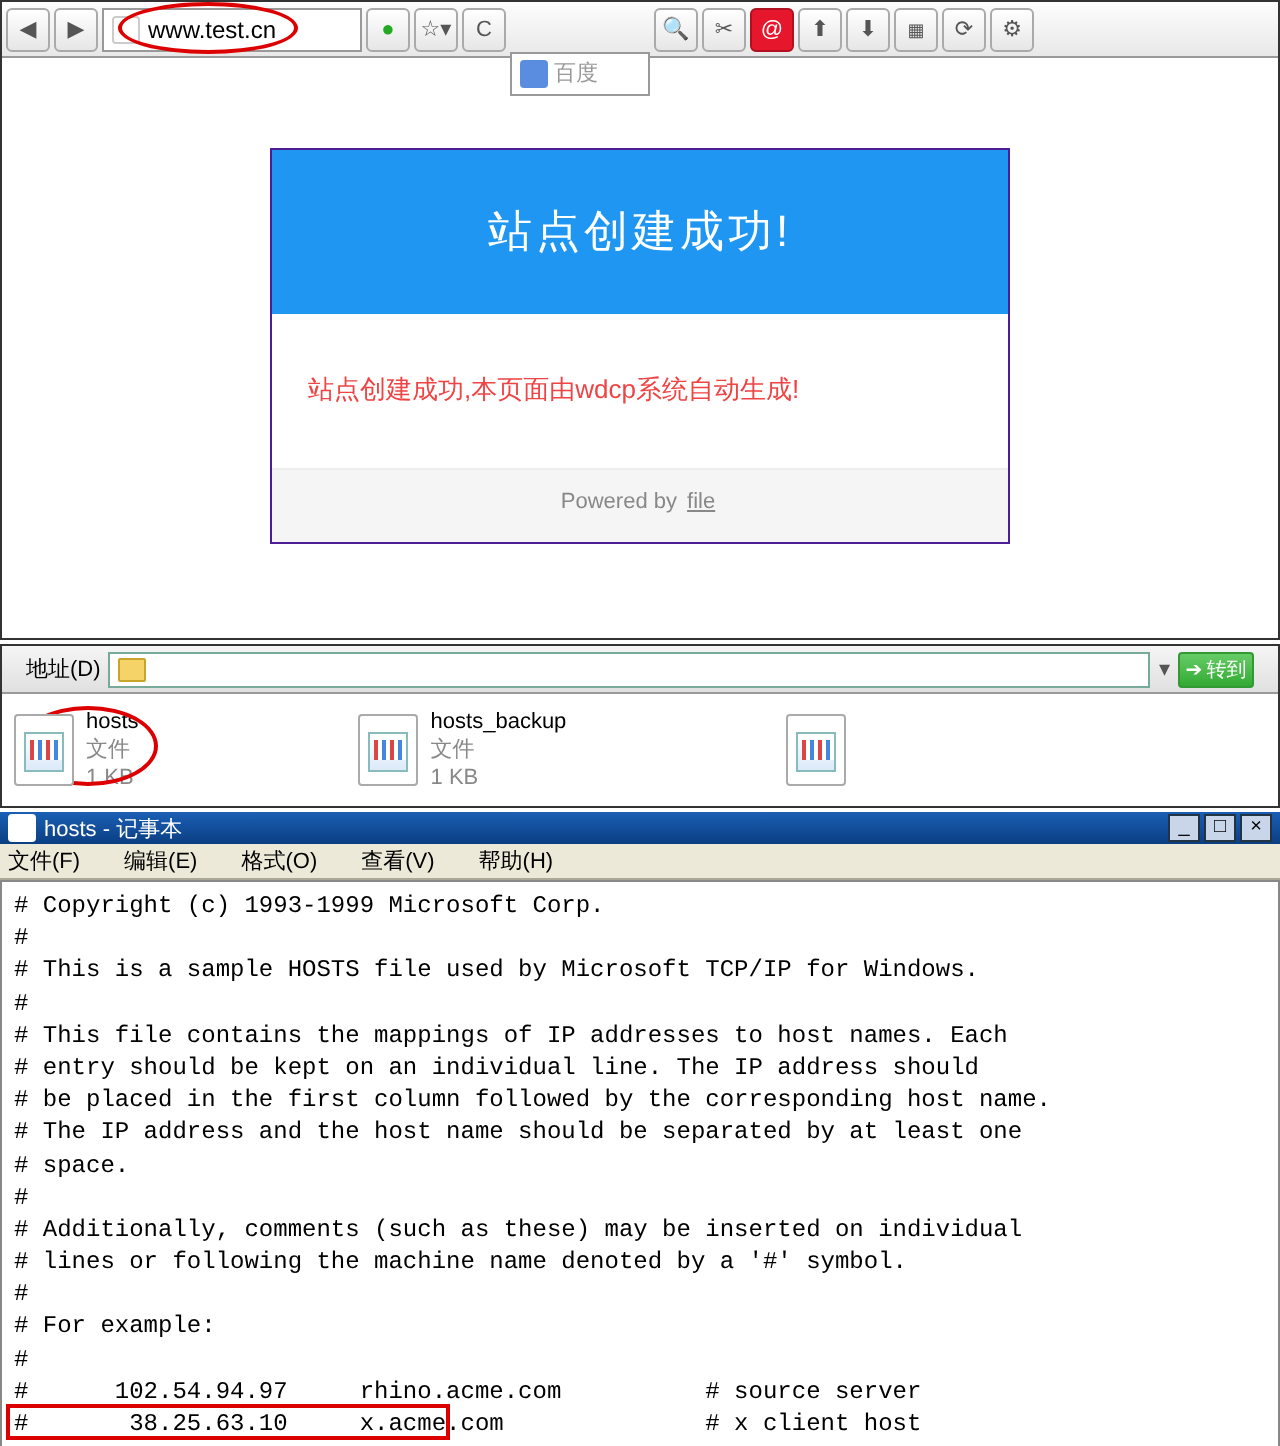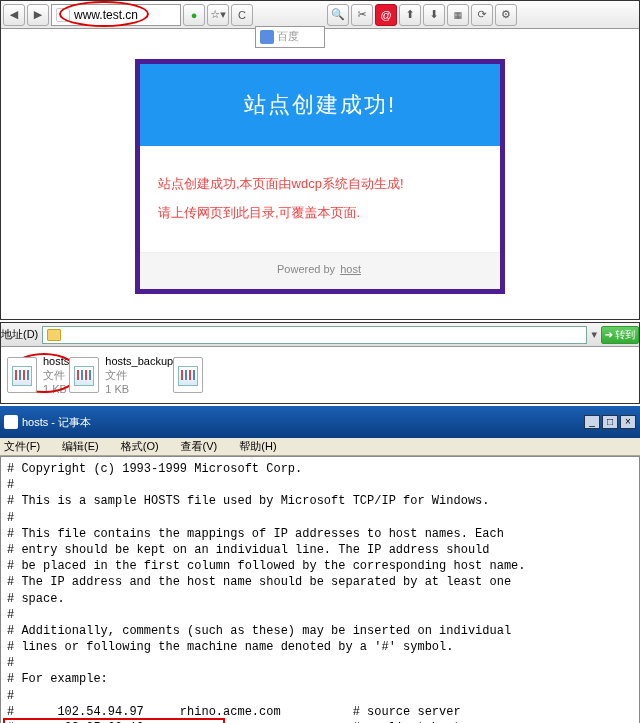--- a/index.html
+++ b/index.html
@@ -10,47 +10,47 @@
   .toolbar { height: 28px; background: linear-gradient(#fdfdfd, #e8e8e8); border-bottom: 1px solid #999; display: flex; align-items: center; padding: 0 2px; gap: 2px; }
   .tb-btn { width: 22px; height: 22px; border: 1px solid #aaa; border-radius: 3px; background: linear-gradient(#fff,#e6e6e6); display: flex; align-items: center; justify-content: center; font-size: 11px; color: #555; }
   .addr { flex: 0 0 130px; height: 22px; border: 1px solid #999; background: #fff; display: flex; align-items: center; padding: 0 4px; font-size: 12px; position: relative; }
   .circle-red { position: absolute; border: 2px solid #d00; border-radius: 50%; pointer-events: none; }
   .c1 { width: 90px; height: 26px; left: 58px; top: 0px; }
   .addr-ico { width: 14px; height: 14px; background: #fff; border: 1px solid #ccc; margin-right: 4px; border-radius: 2px; }
   .searchbox { flex: 0 0 70px; height: 22px; border: 1px solid #999; background: #fff; display: flex; align-items: center; padding: 0 4px; font-size: 11px; color: #999; margin-top: 44px; }
   .sb-ico { width: 14px; height: 14px; background: #5a8de0; border-radius: 2px; margin-right: 3px; }
   
   .page { background: #fff; height: 290px; padding: 30px 0 0 0; }
-  .card { width: 370px; margin: 0 auto; border: 5px solid #4c1d95; }
+  .card { width: 370px; margin: 15px auto; border: 1px solid #4c1d95; }
   .banner { background: #1f97f2; color: #fff; text-align: center; font-size: 22px; padding: 26px 0; letter-spacing: 2px; font-weight: normal; }
   .cbody { padding: 20px 18px; font-size: 13px; color: #ef4444; line-height: 1.6; }
   .cbody p { margin: 8px 0; }
   .cfoot { background: #f5f5f5; border-top: 1px solid #eee; text-align: center; padding: 10px 0 14px 0; font-size: 11px; color: #888; }
   .cfoot a { color: #888; text-decoration: underline; margin: 0 2px; }
   
   
   .explorer { border: 1px solid #333; margin-top: 2px; }
-  .ex-addr { height: 24px; background: linear-gradient(#f5f5f5,#e0e0e0); border-bottom: 1px solid #999; display: flex; align-items: center; padding: 0 0; gap: 4px; font-size: 11px; }
+  .ex-addr { height: 24px; background: linear-gradient(#f5f5f5,#e0e0e0); border-bottom: 1px solid #999; display: flex; align-items: center; padding: 0 12px; gap: 4px; font-size: 11px; }
   .ex-lbl { color: #000; }
   .ex-path { flex: 1; height: 18px; border: 1px solid #7a9; background: #fff; padding: 0 4px; display: flex; align-items: center; }
   .ex-folder { width: 14px; height: 12px; background: #f6d368; border: 1px solid #c9a42b; margin-right: 4px; border-radius: 1px; }
   .ex-go { width: 38px; height: 18px; background: linear-gradient(#6c6,#3a3); border: 1px solid #393; color: #fff; display: flex; align-items: center; justify-content: center; font-size: 10px; border-radius: 2px; }
-  .files { height: 56px; background: #fff; display: flex; align-items: center; padding: 4px 6px; position: relative; }
+  .files { height: 56px; background: #fff; display: flex; align-items: center; padding: 4px 6px; gap: 110px; position: relative; }
   .file { display: flex; align-items: center; gap: 6px; }
   .file-ico { width: 30px; height: 36px; border: 1px solid #aaa; background: #fff; position: relative; border-radius: 2px; }
   .file-ico::before { content: ""; position: absolute; top: 8px; left: 4px; right: 4px; height: 18px; background: linear-gradient(#fff,#dbe9f9); border: 1px solid #8bb; }
   .file-ico::after { content: ""; position: absolute; top: 12px; left: 7px; width: 16px; height: 10px; background: repeating-linear-gradient(90deg,#d44 0 2px,#fff 2px 4px,#48d 4px 6px,#fff 6px 8px); }
   .file-txt { font-size: 11px; line-height: 1.3; }
   .file-txt .fn { color: #000; }
   .file-txt .ft { color: #888; }
   .c2 { width: 70px; height: 40px; left: 8px; top: 6px; }
   
   
   .notepad { margin-top: 2px; }
-  .np-title { height: 32px; background: linear-gradient(#1a5fb4,#0b3e82); color: #fff; display: flex; align-items: center; padding: 0 4px; font-size: 11px; }
+  .np-title { height: 16px; background: linear-gradient(#1a5fb4,#0b3e82); color: #fff; display: flex; align-items: center; padding: 0 4px; font-size: 11px; }
   .np-title .ico { width: 14px; height: 14px; background: #fff; border-radius: 2px; margin-right: 4px; display: inline-block; }
   .np-title .spacer { flex: 1; }
   .np-ctl { width: 16px; height: 14px; background: #c9d6ea; border: 1px solid #234; margin-left: 2px; color: #000; text-align: center; line-height: 12px; font-size: 10px; font-family: Arial; }
   .np-menu { height: 18px; background: #ece9d8; border-bottom: 1px solid #aca899; display: flex; align-items: center; padding: 0 4px; gap: 22px; font-size: 11px; }
   .np-body { background: #fff; border: 1px solid #888; border-bottom: 2px solid #333; padding: 4px 6px 8px 6px; font-family: "Courier New", monospace; font-size: 12px; line-height: 1.35; white-space: pre; color: #000; position: relative; height: 286px; overflow: hidden; }
   .redbox { position: absolute; border: 2px solid #d00; left: 2px; bottom: 4px; width: 222px; height: 18px; pointer-events: none; }
 </style>
 </head>
 <body>
 
@@ -77,25 +77,24 @@
     <div class="tb-btn">⬇</div>
     <div class="tb-btn" style="font-size:9px">▦</div>
     <div class="tb-btn">⟳</div>
     <div class="tb-btn">⚙</div>
   </div>
   <div class="page">
     <div class="card">
       <div class="banner">站点创建成功!</div>
       <div class="cbody">
         <p>站点创建成功,本页面由wdcp系统自动生成!</p>
-        <p>请上传网页到此目录,可覆盖本页面.</p>
       </div>
       <div class="cfoot">
         <div>
-          <span>Powered by </span><a href="#">host</a>
+          <span>Powered by </span><a href="#">file</a>
         </div>
       </div>
     </div>
   </div>
 </div>
 
 <div class="explorer">
   <div class="ex-addr">
     <span class="ex-lbl">地址(D)</span>
     <div class="ex-path">

